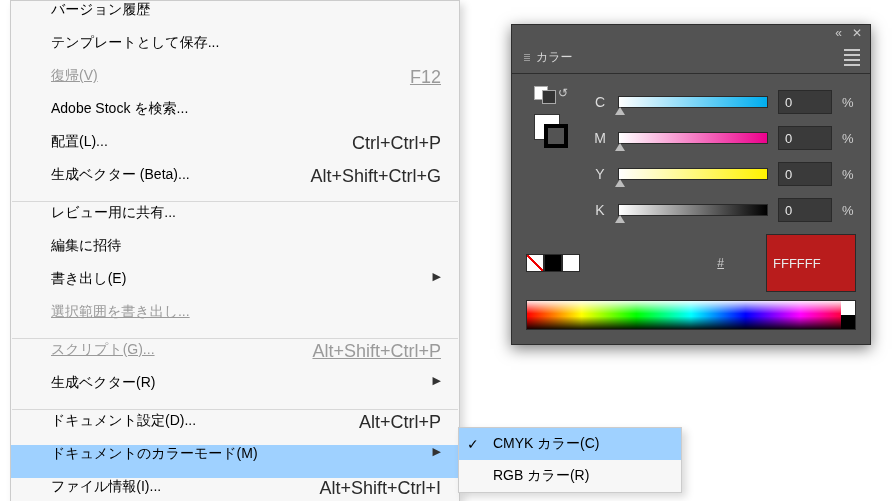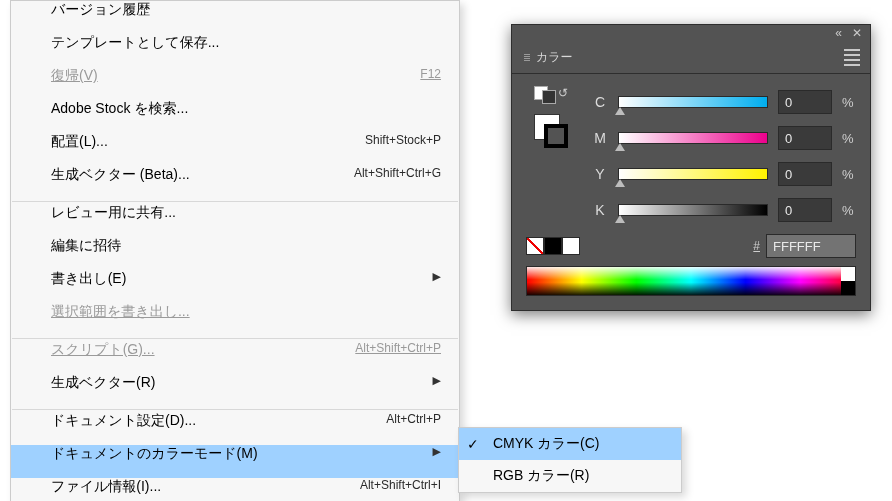--- a/index.html
+++ b/index.html
@@ -1,21 +1,21 @@
 <!DOCTYPE html>
 <html><head>
 <meta charset="utf-8">
 <style>
   html,body{margin:0;padding:0;font-family:"Yu Gothic UI","Meiryo",sans-serif;font-size:14px;background:#fff;color:#000;width:892px;height:501px;overflow:hidden;}
   
   .menu{position:absolute;left:10px;top:0;width:448px;background:#f7f7f7;border:1px solid #ccc;box-shadow:4px 4px 8px rgba(0,0,0,.15);}
   .menu .item{display:flex;align-items:flex-start;height:33px;padding:0 18px 0 40px;position:relative;}
   .menu .item.disabled{color:#9a9a9a;text-decoration:underline;}
   .menu .item .lbl{flex:1;white-space:nowrap;}
-  .menu .item .short{color:#2a2a2a;font-size:12px;}
+  .menu .item .short{color:#2a2a2a;font-size:18px;}
   .menu .item.disabled .short{color:#9a9a9a;}
   .menu .item .arrow{margin-left:10px;color:#333;font-size:11px;}
   .menu .sep{height:1px;background:#d8d8d8;margin:2px 1px;}
   .menu .item.hl{background:#9fd1ff;}
   
   .submenu{position:absolute;left:458px;top:427px;width:222px;background:#f7f7f7;border:1px solid #ccc;box-shadow:4px 4px 8px rgba(0,0,0,.15);}
   .submenu .item{display:flex;align-items:center;height:32px;padding:0 18px 0 34px;position:relative;}
   .submenu .item.hl{background:#9fd1ff;}
   .submenu .item .check{position:absolute;left:8px;font-size:14px;}
   
@@ -46,21 +46,21 @@
   .track.y{background:linear-gradient(90deg,#fff,#fff200);}
   .track.k{background:linear-gradient(90deg,#fff,#000);}
   .valbox{width:40px;height:22px;background:#3a3a3a;border:1px solid #2a2a2a;color:#e8e8e8;display:flex;align-items:center;padding:0 6px;font-size:13px;}
   .pct{width:14px;color:#cfcfcf;font-size:13px;}
   .swrow{display:flex;align-items:center;margin:6px 0 8px 0;gap:0;}
   .swcell{width:18px;height:18px;border:1px solid #2a2a2a;box-sizing:border-box;}
   .swcell.none{background:linear-gradient(45deg,#fff 45%,#e00 45%,#e00 55%,#fff 55%);}
   .swcell.black{background:#000;}
   .swcell.white{background:#fff;}
   .hexwrap{margin-left:auto;display:flex;align-items:center;gap:6px;color:#cfcfcf;}
-  .hexfield{width:76px;height:22px;background:#737373;border:1px solid #2a2a2a;color:#e8e8e8;display:flex;align-items:center;padding:0 6px;font-size:13px;}
+  .hexfield{width:76px;height:22px;background:#b91c1c;border:1px solid #2a2a2a;color:#e8e8e8;display:flex;align-items:center;padding:17px 6px;font-size:13px;margin-left:36px;}
   .spectrum{height:28px;border:1px solid #2a2a2a;background:
     linear-gradient(to bottom, rgba(255,255,255,.9), rgba(255,255,255,0) 45%, rgba(0,0,0,0) 55%, rgba(0,0,0,.9)),
     linear-gradient(to right,#ff0000,#ffff00,#00ff00,#00ffff,#0000ff,#ff00ff,#ff0000);
     position:relative;}
   .spectrum .wb{position:absolute;right:0;top:0;width:14px;height:100%;}
   .spectrum .wb .w{height:50%;background:#fff;}
   .spectrum .wb .b{height:50%;background:#000;}
 </style>
 </head>
 <body>
@@ -74,21 +74,21 @@
     </div>
     <div class="item disabled">
       <span class="lbl">復帰(V)</span>
       <span class="short">F12</span>
     </div>
     <div class="item">
       <span class="lbl">Adobe Stock を検索...</span>
     </div>
     <div class="item">
       <span class="lbl">配置(L)...</span>
-      <span class="short">Shift+Stock+P</span>
+      <span class="short">Ctrl+Ctrl+P</span>
     </div>
     <div class="item">
       <span class="lbl">生成ベクター (Beta)...</span>
       <span class="short">Alt+Shift+Ctrl+G</span>
     </div>
     <div class="sep"></div>
     <div class="item">
       <span class="lbl">レビュー用に共有...</span>
     </div>
     <div class="item">

